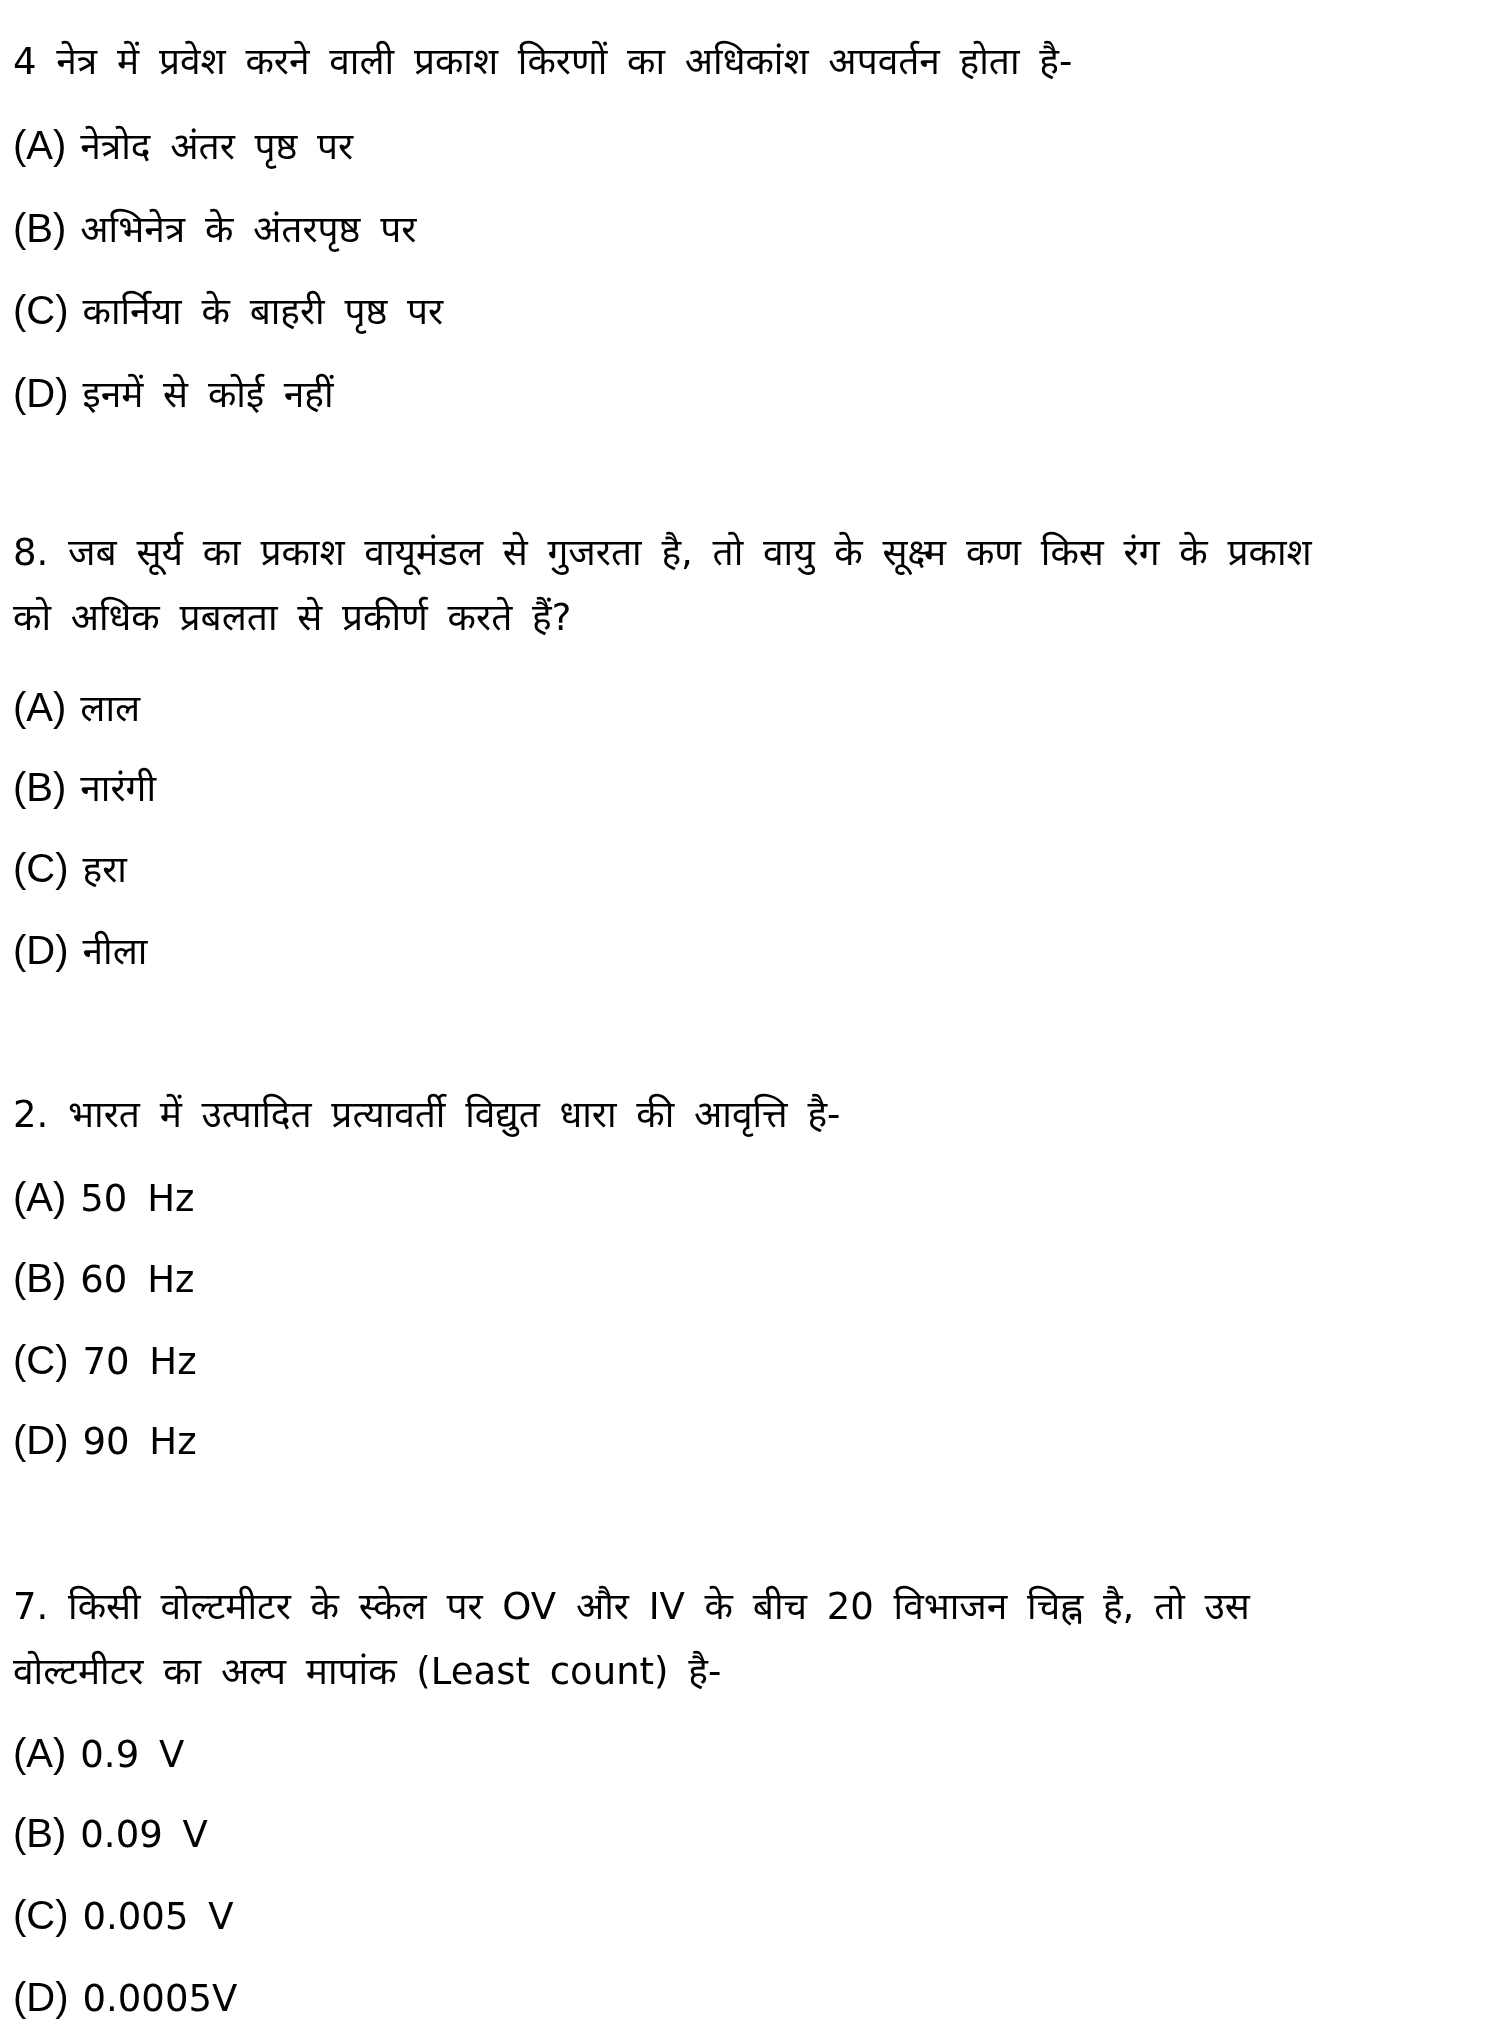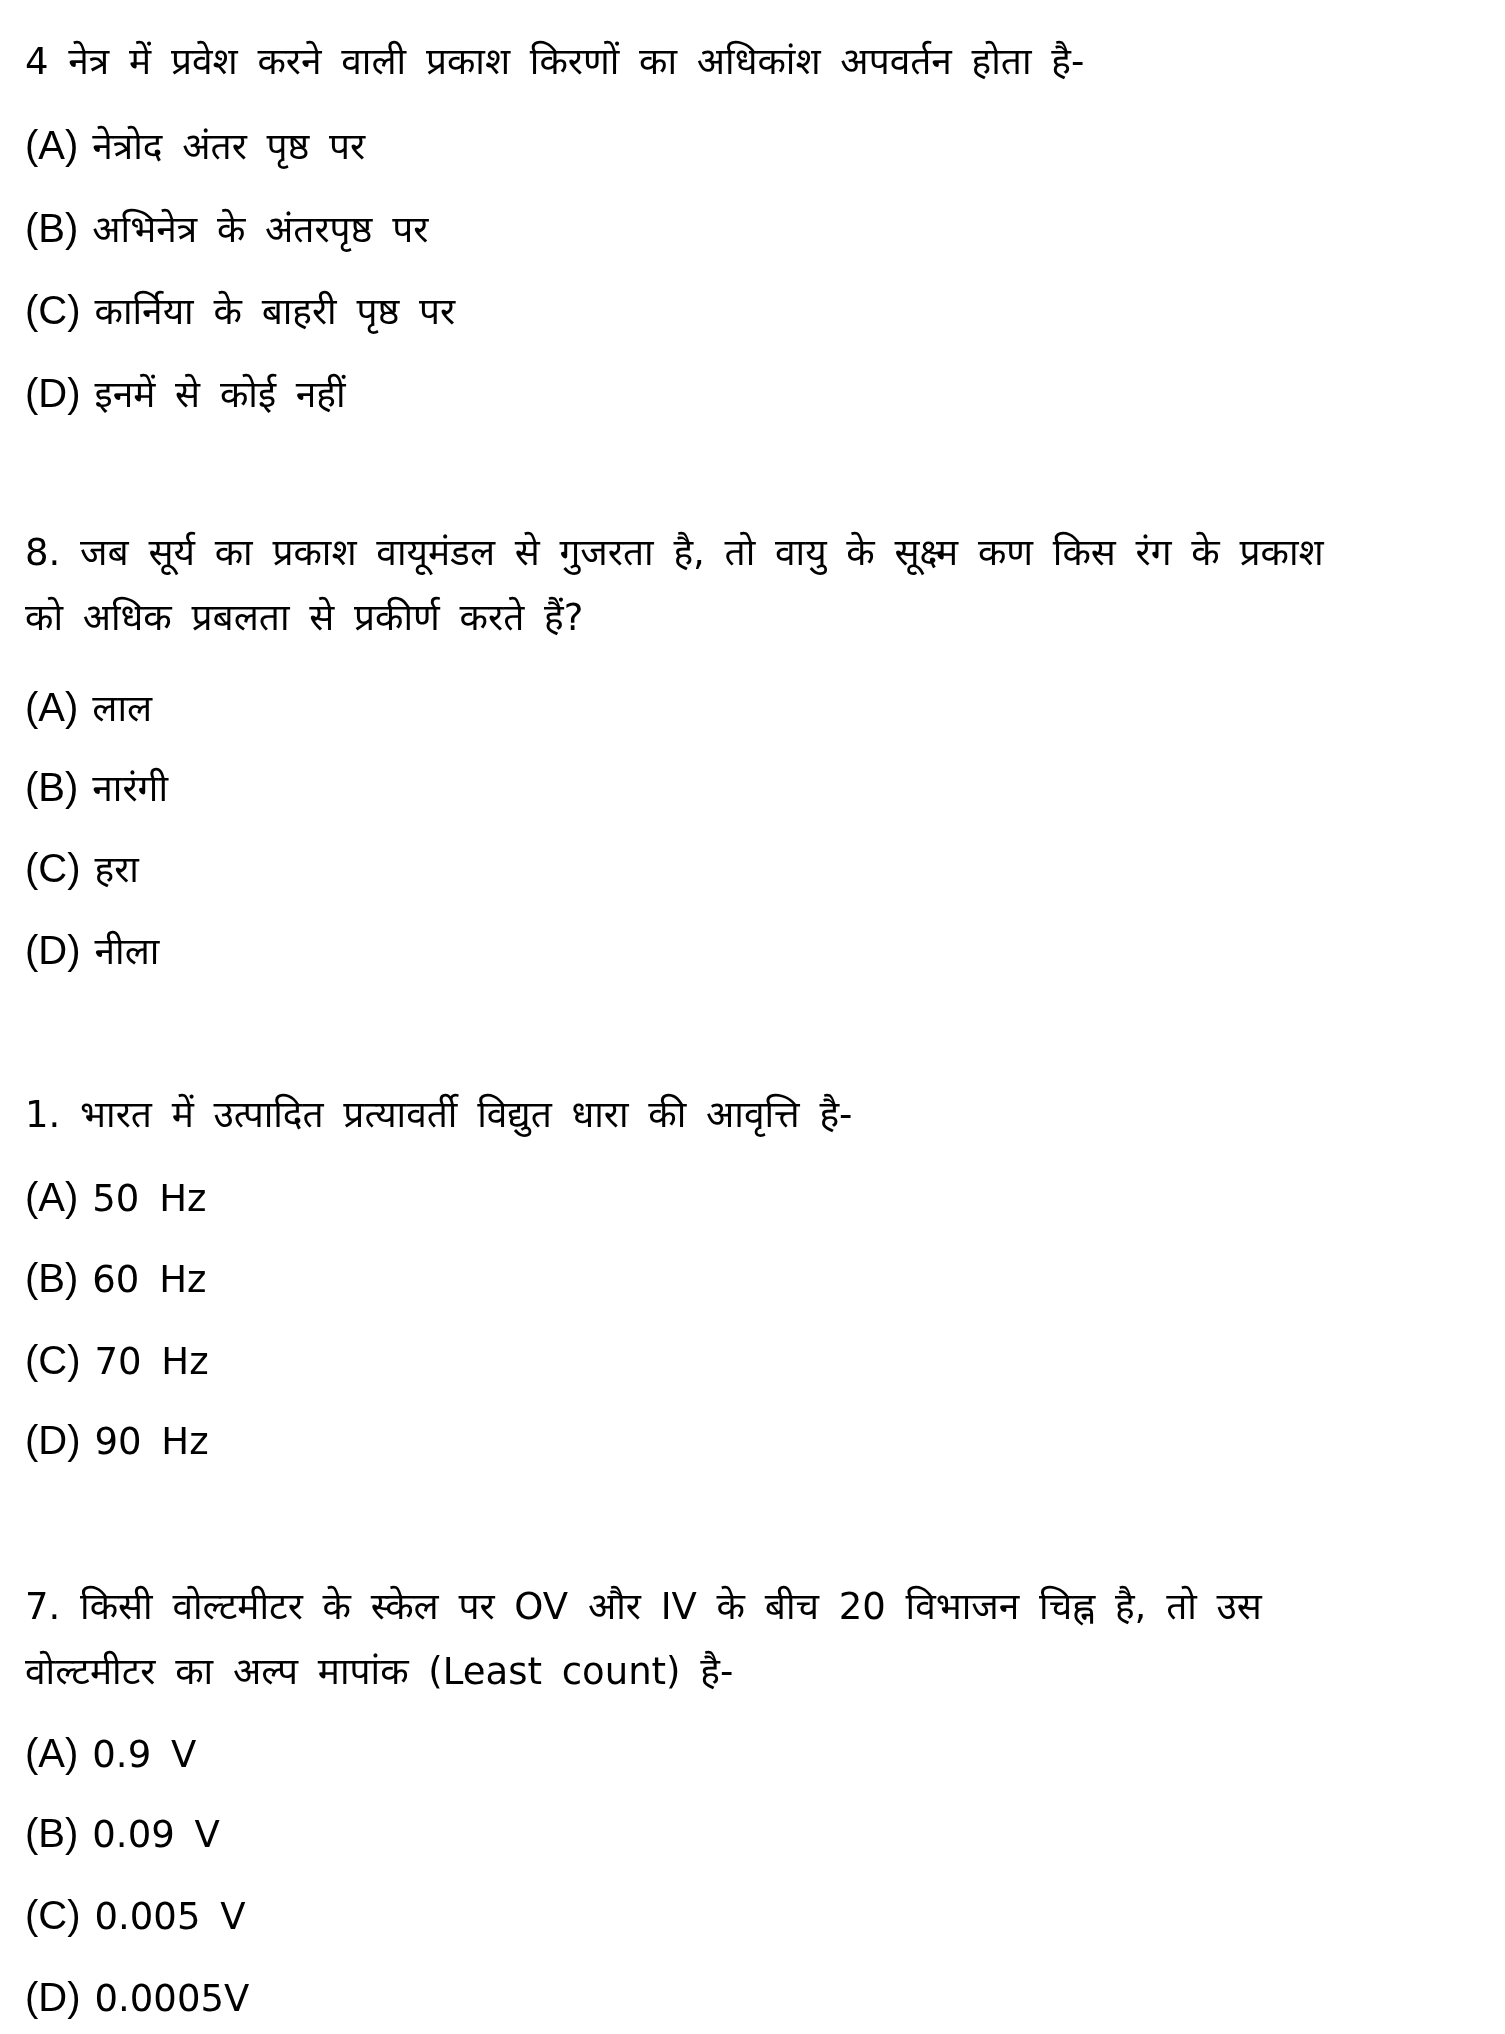--- a/index.html
+++ b/index.html
@@ -1,39 +1,39 @@
 <!DOCTYPE html>
 <html><head>
 <meta charset="utf-8">
 <style>
   html, body { margin:0; padding:0; background:#ffffff; }
   body { width:1505px; height:2034px; position:relative; overflow:hidden;
          font-family: "DejaVu Sans", "Liberation Sans", sans-serif; color:#000; }
-  .line { position:absolute; left:25px; font-size:37px; line-height:50px; height:50px;
+  .line { position:absolute; left:13px; font-size:37px; line-height:50px; height:50px;
           white-space:nowrap; word-spacing:8px;text-align:center; }
   .opt .label { font-family:"Liberation Sans", sans-serif; font-size:40px; margin-right:14px; }
   .opt .text { }
 </style>
 </head>
 <body>
 
 <div class="line q" style="top:37px">4 नेत्र में प्रवेश करने वाली प्रकाश किरणों का अधिकांश अपवर्तन होता है-</div>
 <div class="line opt" style="top:120px"><span class="label">(A)</span><span class="text">नेत्रोद अंतर पृष्ठ पर</span></div>
 <div class="line opt" style="top:203px"><span class="label">(B)</span><span class="text">अभिनेत्र के अंतरपृष्ठ पर</span></div>
 <div class="line opt" style="top:285px"><span class="label">(C)</span><span class="text">कार्निया के बाहरी पृष्ठ पर</span></div>
 <div class="line opt" style="top:368px"><span class="label">(D)</span><span class="text">इनमें से कोई नहीं</span></div>
 
 <div class="line q" style="top:528px">8. जब सूर्य का प्रकाश वायूमंडल से गुजरता है, तो वायु के सूक्ष्म कण किस रंग के प्रकाश</div>
 <div class="line q" style="top:593px">को अधिक प्रबलता से प्रकीर्ण करते हैं?</div>
 <div class="line opt" style="top:682px"><span class="label">(A)</span><span class="text">लाल</span></div>
 <div class="line opt" style="top:762px"><span class="label">(B)</span><span class="text">नारंगी</span></div>
 <div class="line opt" style="top:843px"><span class="label">(C)</span><span class="text">हरा</span></div>
 <div class="line opt" style="top:925px"><span class="label">(D)</span><span class="text">नीला</span></div>
 
-<div class="line q" style="top:1090px">1. भारत में उत्पादित प्रत्यावर्ती विद्युत धारा की आवृत्ति है-</div>
+<div class="line q" style="top:1090px">2. भारत में उत्पादित प्रत्यावर्ती विद्युत धारा की आवृत्ति है-</div>
 <div class="line opt" style="top:1172px"><span class="label">(A)</span><span class="text">50 Hz</span></div>
 <div class="line opt" style="top:1253px"><span class="label">(B)</span><span class="text">60 Hz</span></div>
 <div class="line opt" style="top:1335px"><span class="label">(C)</span><span class="text">70 Hz</span></div>
 <div class="line opt" style="top:1415px"><span class="label">(D)</span><span class="text">90 Hz</span></div>
 
 <div class="line q" style="top:1582px">7. किसी वोल्टमीटर के स्केल पर OV और IV के बीच 20 विभाजन चिह्न है, तो उस</div>
 <div class="line q" style="top:1647px">वोल्टमीटर का अल्प मापांक (Least count) है-</div>
 <div class="line opt" style="top:1728px"><span class="label">(A)</span><span class="text">0.9 V</span></div>
 <div class="line opt" style="top:1808px"><span class="label">(B)</span><span class="text">0.09 V</span></div>
 <div class="line opt" style="top:1890px"><span class="label">(C)</span><span class="text">0.005 V</span></div>

